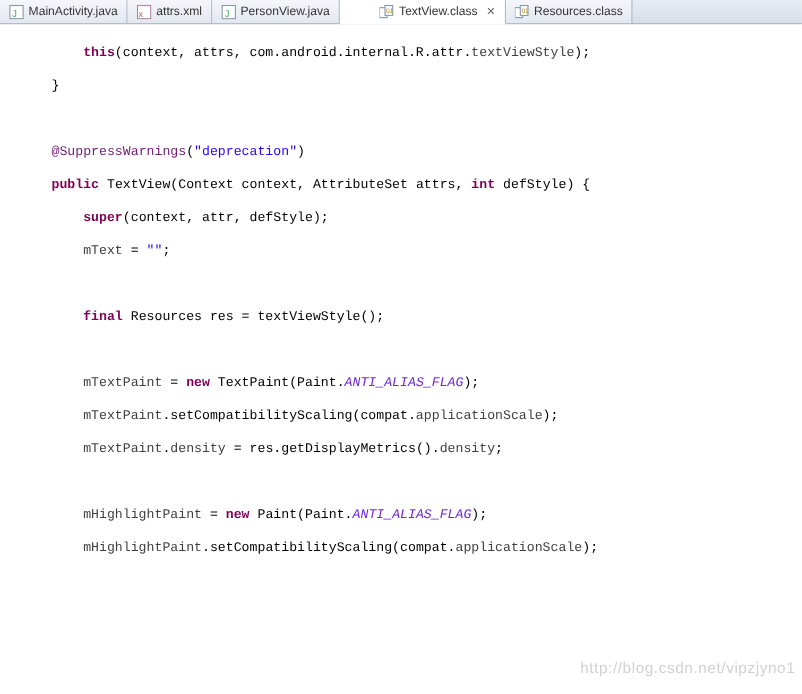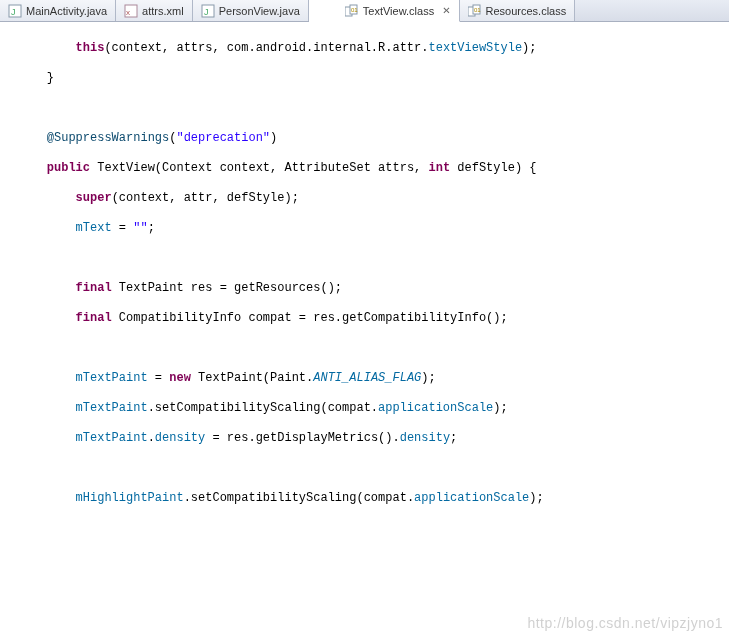--- a/index.html
+++ b/index.html
@@ -53,27 +53,27 @@
   .editor {
     padding: 4px 0 0 18px;
     line-height: 15px;
     white-space: pre;
     color: #000;
     position: relative;
   }
   .editor .line { min-height: 15px; }
   .kw { color: #7f0055; font-weight: bold; margin-top: 16px; }
   .str { color: #2a00ff; }
-  .s-it { color: #0369a1; font-style: italic; }
-  .fld { color: #0369a1; }
-  .ann { color: #0c4a6e; }
+  .s-it { color: #6d28d9; font-style: italic; }
+  .fld { color: #404040; }
+  .ann { color: #701a75; }
   .watermark {
     position: absolute;
     right: 6px;
-    bottom: 0;
+    bottom: 16px;
     color: rgba(120,120,120,0.35);
     font-family: Arial, sans-serif;
     font-size: 14px;
     letter-spacing: 0.5px;
   }
 </style>
 </head>
 <body>
 
 <div class="tab-bar">
@@ -129,27 +129,27 @@
 
 <div class="editor">
 <div class="line">        <span class="kw">this</span><span>(context, attrs, com.android.internal.R.attr.</span><span class="fld">textViewStyle</span><span>);</span></div>
 <div class="line">    <span>}</span></div>
 <div class="line"></div>
 <div class="line">    <span class="ann">@SuppressWarnings</span><span>(</span><span class="str">"deprecation"</span><span>)</span></div>
 <div class="line">    <span class="kw">public</span><span> TextView(Context context, AttributeSet attrs, </span><span class="kw">int</span><span> defStyle) {</span></div>
 <div class="line">        <span class="kw">super</span><span>(context, attr, defStyle);</span></div>
 <div class="line">        <span class="fld">mText</span><span> = </span><span class="str">""</span><span>;</span></div>
 <div class="line"></div>
-<div class="line">        <span class="kw">final</span><span> TextPaint res = getResources();</span></div>
-<div class="line">        <span class="kw">final</span><span> CompatibilityInfo compat = res.getCompatibilityInfo();</span></div>
+<div class="line">        <span class="kw">final</span><span> Resources res = textViewStyle();</span></div>
 <div class="line"></div>
 <div class="line">        <span class="fld">mTextPaint</span><span> = </span><span class="kw">new</span><span> TextPaint(Paint.</span><span class="s-it">ANTI_ALIAS_FLAG</span><span>);</span></div>
 <div class="line">        <span class="fld">mTextPaint</span><span>.setCompatibilityScaling(compat.</span><span class="fld">applicationScale</span><span>);</span></div>
 <div class="line">        <span class="fld">mTextPaint</span><span>.</span><span class="fld">density</span><span> = res.getDisplayMetrics().</span><span class="fld">density</span><span>;</span></div>
 <div class="line"></div>
+<div class="line">        <span class="fld">mHighlightPaint</span><span> = </span><span class="kw">new</span><span> Paint(Paint.</span><span class="s-it">ANTI_ALIAS_FLAG</span><span>);</span></div>
 <div class="line">        <span class="fld">mHighlightPaint</span><span>.setCompatibilityScaling(compat.</span><span class="fld">applicationScale</span><span>);</span></div>
 <div class="line"></div>
 <div class="line"></div>
 
 
 
 
 
 
 

